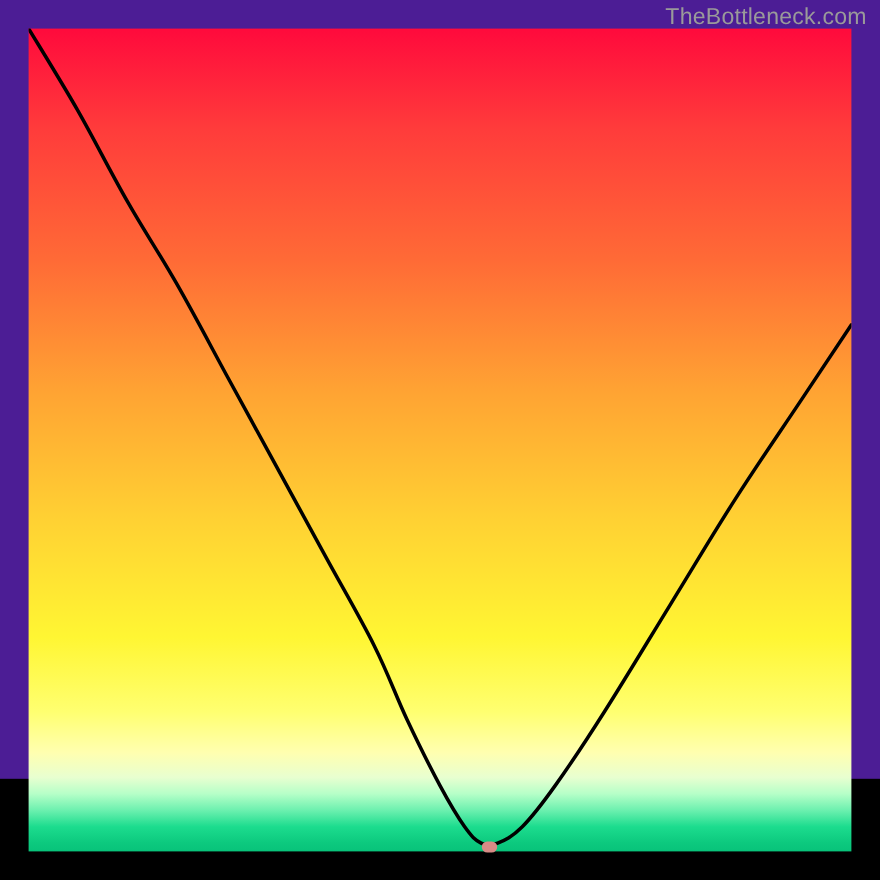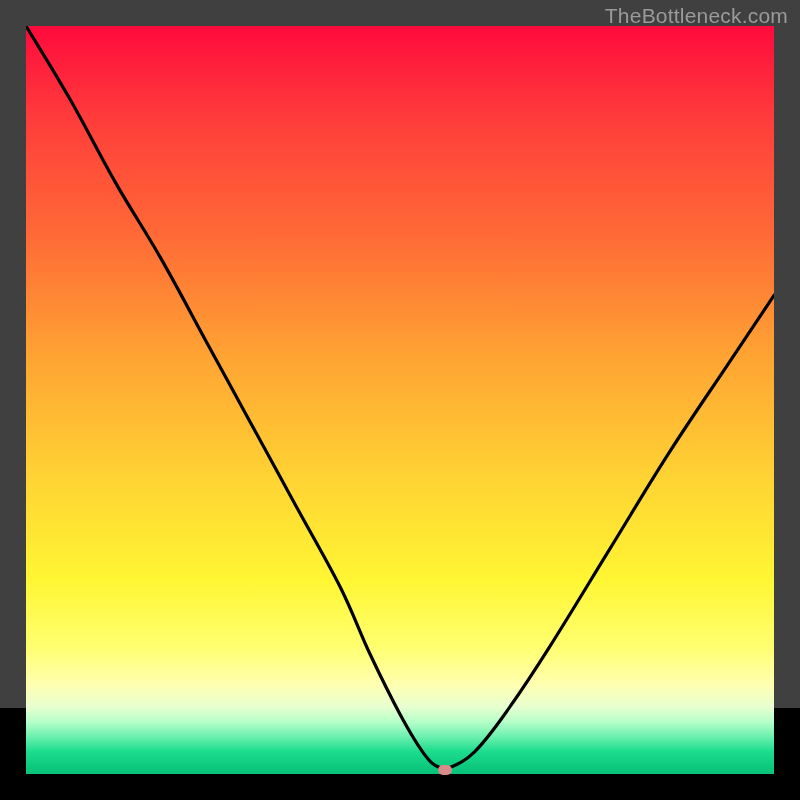--- a/index.html
+++ b/index.html
@@ -8,21 +8,21 @@
     width: 800px;
     height: 800px;
     background: #000;
     overflow: hidden;
     font-family: Arial, Helvetica, sans-serif;
   }
   .frame {
     position: relative;
     width: 800px;
     height: 708px;
-    background: #404040;
+    background: #4c1d95;
   }
   .plot {
     position: absolute;
     left: 26px;
     top: 26px;
     width: 748px;
     height: 748px;
     background: linear-gradient(
       to bottom,
       #ff0a3c 0%,

